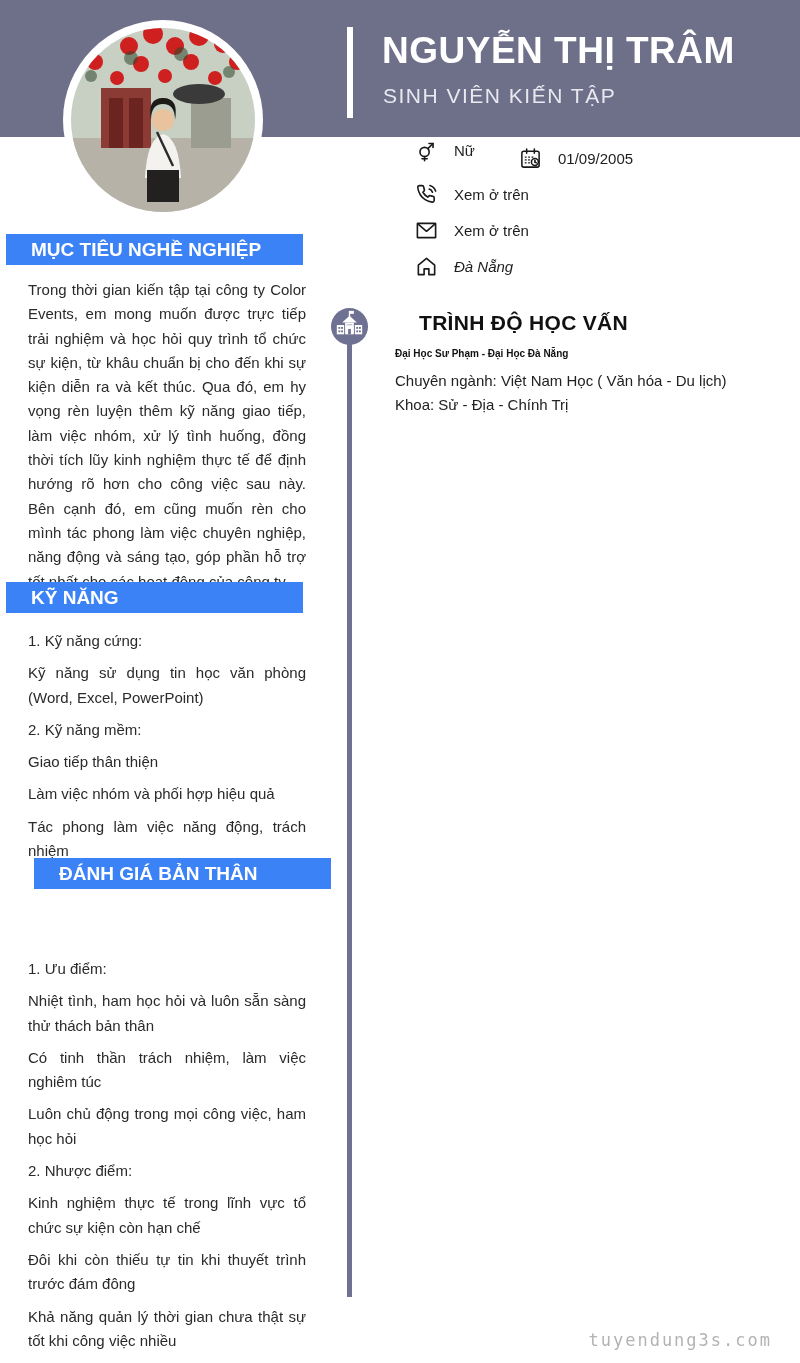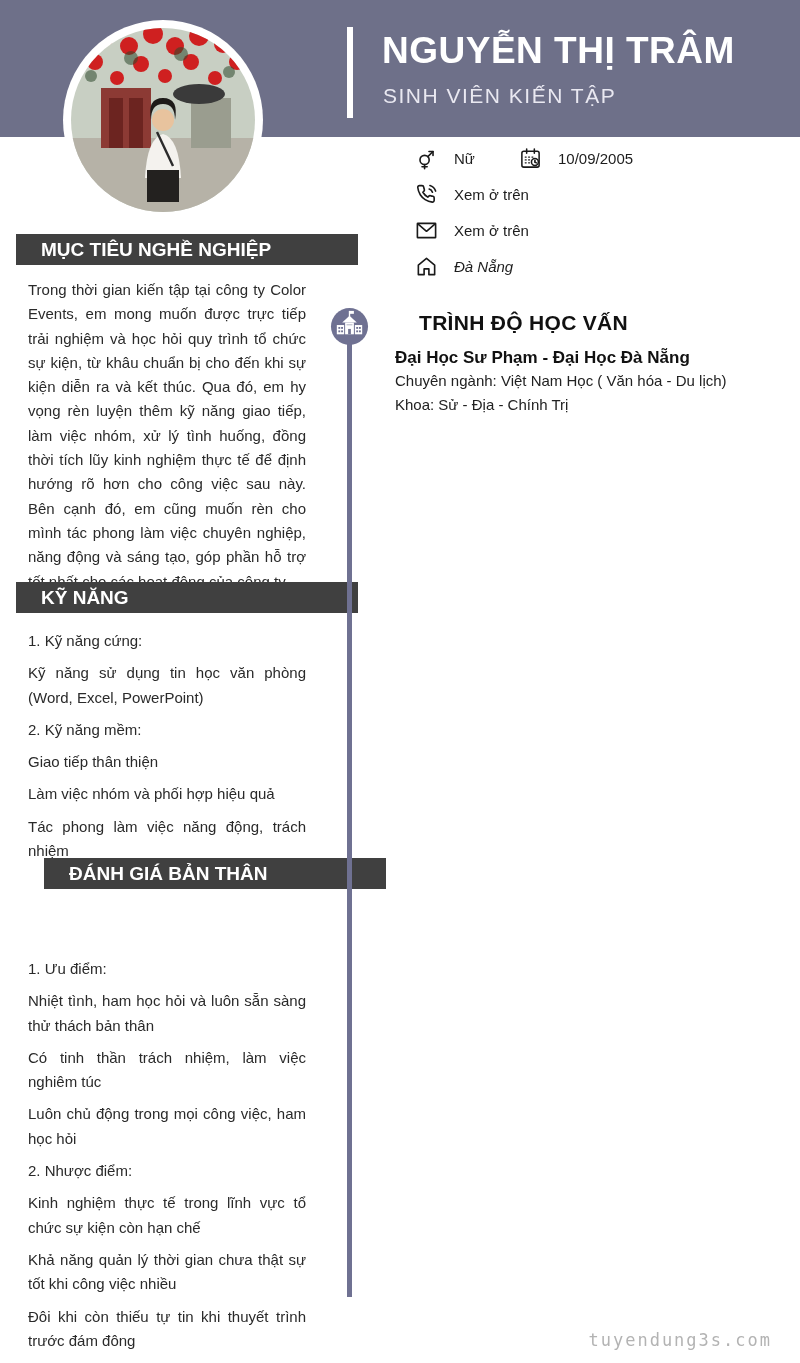--- a/index.html
+++ b/index.html
@@ -14,32 +14,32 @@
   .accent-bar{position:absolute;left:347px;top:27px;width:6px;height:91px;background:#ffffff;}
   .name{position:absolute;left:382px;top:30px;color:#ffffff;font-size:37px;font-weight:800;letter-spacing:0.5px;white-space:nowrap;text-align:right;}
   .subtitle{position:absolute;left:383px;top:84px;color:#e9e8f1;font-size:21px;font-weight:400;letter-spacing:1.5px;white-space:nowrap;}
 
   
   .contact-row{position:absolute;display:flex;align-items:center;gap:16px;}
   .contact-row .txt{font-size:15px;color:#1d1d1d;}
   .cicon{width:23px;height:23px;display:block;}
 
   
-  .sec-bar{position:absolute;left:16px;width:342px;height:31px;background:#404040;
+  .sec-bar{position:absolute;left:6px;width:297px;height:31px;background:#3b82f6;
     color:#ffffff;font-size:19px;font-weight:700;line-height:31px;padding-left:0;}
   .sec-bar span{padding-left:25px;display:block;}
   .left-body{position:absolute;left:28px;width:278px;font-size:15px;line-height:24.3px;
     text-align:justify;color:#2a2a2a;}
   .left-body div{text-align:justify;margin-top:8px;}
 
   
   .timeline-line{position:absolute;left:347px;top:340px;width:5px;height:957px;background:#6f7192;}
   .edu-badge{position:absolute;left:330px;top:307px;width:39px;height:39px;}
   .edu-title{position:absolute;left:395px;top:311px;font-size:21px;font-weight:800;color:#111111;letter-spacing:0.3px;margin-left:24px;}
-  .edu-school{position:absolute;left:395px;top:348px;font-size:17px;font-weight:700;color:#111111;}
+  .edu-school{position:absolute;left:395px;top:348px;font-size:10px;font-weight:700;color:#111111;}
   .edu-major{position:absolute;left:395px;top:372px;font-size:15px;color:#222222;}
   .edu-faculty{position:absolute;left:395px;top:396px;font-size:15px;color:#222222;}
 
   .watermark{position:absolute;right:28px;top:1330px;font-family:"DejaVu Sans Mono","Liberation Mono",monospace;
     font-size:17px;color:#b3b3b3;letter-spacing:2px;}
 </style>
 </head>
 <body>
 
 <div class="page">
@@ -85,21 +85,21 @@
         <rect x="76" y="142" width="32" height="32" fill="#23211f"></rect>
         <line x1="86" y1="104" x2="102" y2="138" stroke="#2b2b2b" stroke-width="2.4"></line>
       </svg>
     </div>
   </div>
 
   <div class="accent-bar"></div>
   <div class="name">NGUYỄN THỊ TRÂM</div>
   <div class="subtitle">SINH VIÊN KIẾN TẬP</div>
 
-  <div class="contact-row" style="left:415px;top:147px;">
+  <div class="contact-row" style="left:415px;top:139px;">
     <svg class="cicon" viewBox="0 0 24 24" fill="none" stroke="#1a1a1a" stroke-width="1.7" stroke-linecap="round" stroke-linejoin="round">
       <circle cx="10" cy="13.5" r="4.8"></circle>
       <line x1="10" y1="18.3" x2="10" y2="22.6"></line>
       <line x1="7.3" y1="20.6" x2="12.7" y2="20.6"></line>
       <line x1="13.4" y1="10.1" x2="18.8" y2="4.7"></line>
       <polyline points="14.6,4.7 18.8,4.7 18.8,8.9"></polyline>
     </svg>
     <span class="txt">Nữ</span>
   </div>
 
@@ -114,21 +114,21 @@
           <line x1="13.5" y1="10.5" x2="14.5" y2="10.5"></line>
         <line x1="6.5" y1="13.5" x2="7.5" y2="13.5"></line>
           <line x1="10" y1="13.5" x2="11" y2="13.5"></line>
         <line x1="6.5" y1="16.5" x2="7.5" y2="16.5"></line>
           <line x1="10" y1="16.5" x2="11" y2="16.5"></line>
       </g>
       <circle cx="16.6" cy="15.7" r="3.6" fill="#ffffff"></circle>
       <line x1="16.6" y1="13.9" x2="16.6" y2="15.7"></line>
       <line x1="16.6" y1="15.7" x2="18.1" y2="16.6"></line>
     </svg>
-    <span class="txt">10/09/2005</span>
+    <span class="txt">01/09/2005</span>
   </div>
 
   <div class="contact-row" style="left:415px;top:183px;">
     <svg class="cicon" viewBox="0 0 24 24" fill="none" stroke="#1a1a1a" stroke-width="1.7" stroke-linecap="round" stroke-linejoin="round">
       <path d="M20 15.5v2.6a1.8 1.8 0 0 1-2 1.8 16.9 16.9 0 0 1-7.4-2.6 16.6 16.6 0 0 1-5.1-5.1A16.9 16.9 0 0 1 2.9 4.7 1.8 1.8 0 0 1 4.7 2.7h2.6a1.8 1.8 0 0 1 1.8 1.5c.11.84.32 1.66.62 2.44a1.8 1.8 0 0 1-.4 1.9l-1.1 1.1a14.4 14.4 0 0 0 5.1 5.1l1.1-1.1a1.8 1.8 0 0 1 1.9-.4c.78.3 1.6.5 2.44.62a1.8 1.8 0 0 1 1.24 1.64z"></path>
       <path d="M14.8 6.3a5.2 5.2 0 0 1 3.4 3.3"></path>
       <path d="M15.6 2.6a9 9 0 0 1 5.9 5.8"></path>
     </svg>
     <span class="txt">Xem ở trên</span>
   </div>
@@ -168,22 +168,22 @@
   <div class="sec-bar" style="top:858px;margin-left:28px;">
     <span>ĐÁNH GIÁ BẢN THÂN</span>
   </div>
   <div class="left-body" style="top:949px;">
     <div>1. Ưu điểm:</div>
     <div>Nhiệt tình, ham học hỏi và luôn sẵn sàng thử thách bản thân</div>
     <div>Có tinh thần trách nhiệm, làm việc nghiêm túc</div>
     <div>Luôn chủ động trong mọi công việc, ham học hỏi</div>
     <div>2. Nhược điểm:</div>
     <div>Kinh nghiệm thực tế trong lĩnh vực tổ chức sự kiện còn hạn chế</div>
+    <div>Đôi khi còn thiếu tự tin khi thuyết trình trước đám đông</div>
     <div>Khả năng quản lý thời gian chưa thật sự tốt khi công việc nhiều</div>
-    <div>Đôi khi còn thiếu tự tin khi thuyết trình trước đám đông</div>
     <div>Tiếp thu công việc khá chậm</div>
   </div>
 
   <div class="timeline-line"></div>
   <div class="edu-badge">
     <svg width="39" height="39" viewBox="0 0 40 40">
       <circle cx="20" cy="20" r="19" fill="#6f7192"></circle>
       <line x1="20" y1="4" x2="20" y2="10" stroke="#ffffff" stroke-width="1.4"></line>
       <rect x="20" y="4" width="4.5" height="3" fill="#ffffff"></rect>
       <polygon points="20,9 12.5,16 27.5,16" fill="#ffffff"></polygon>

